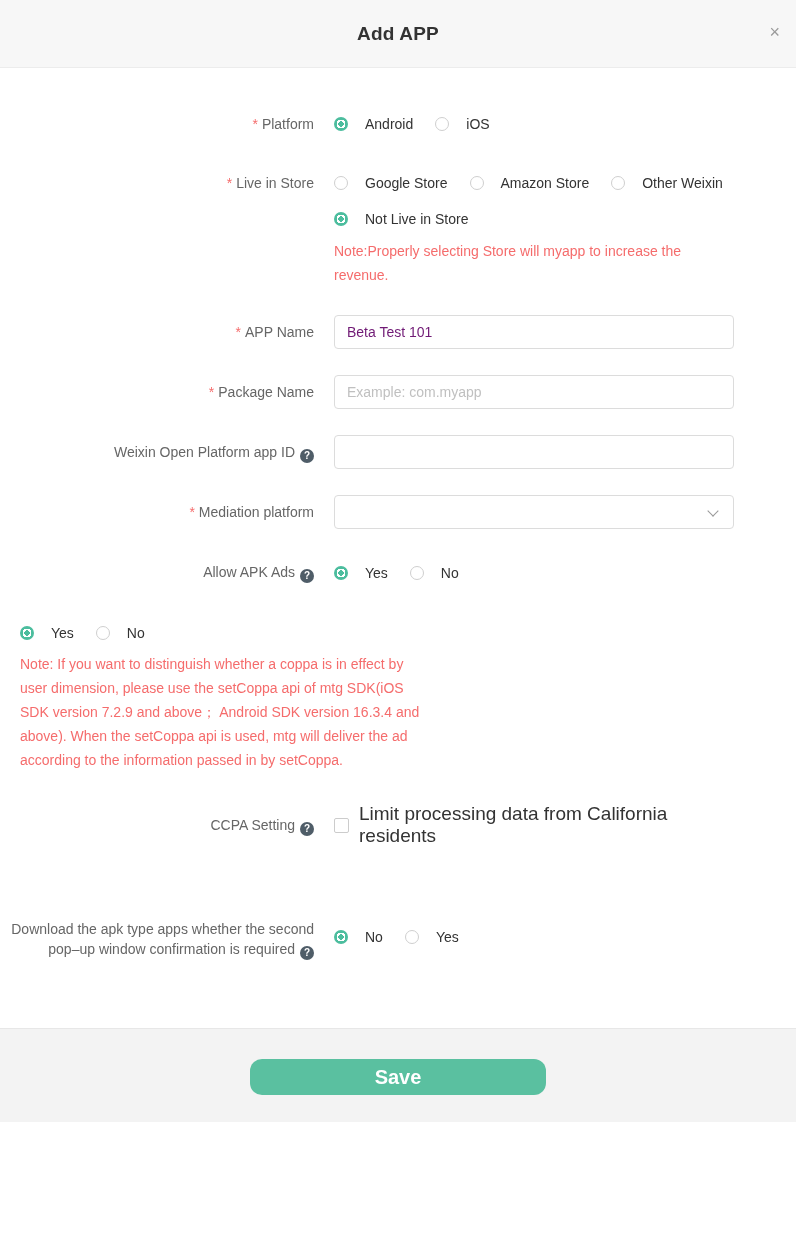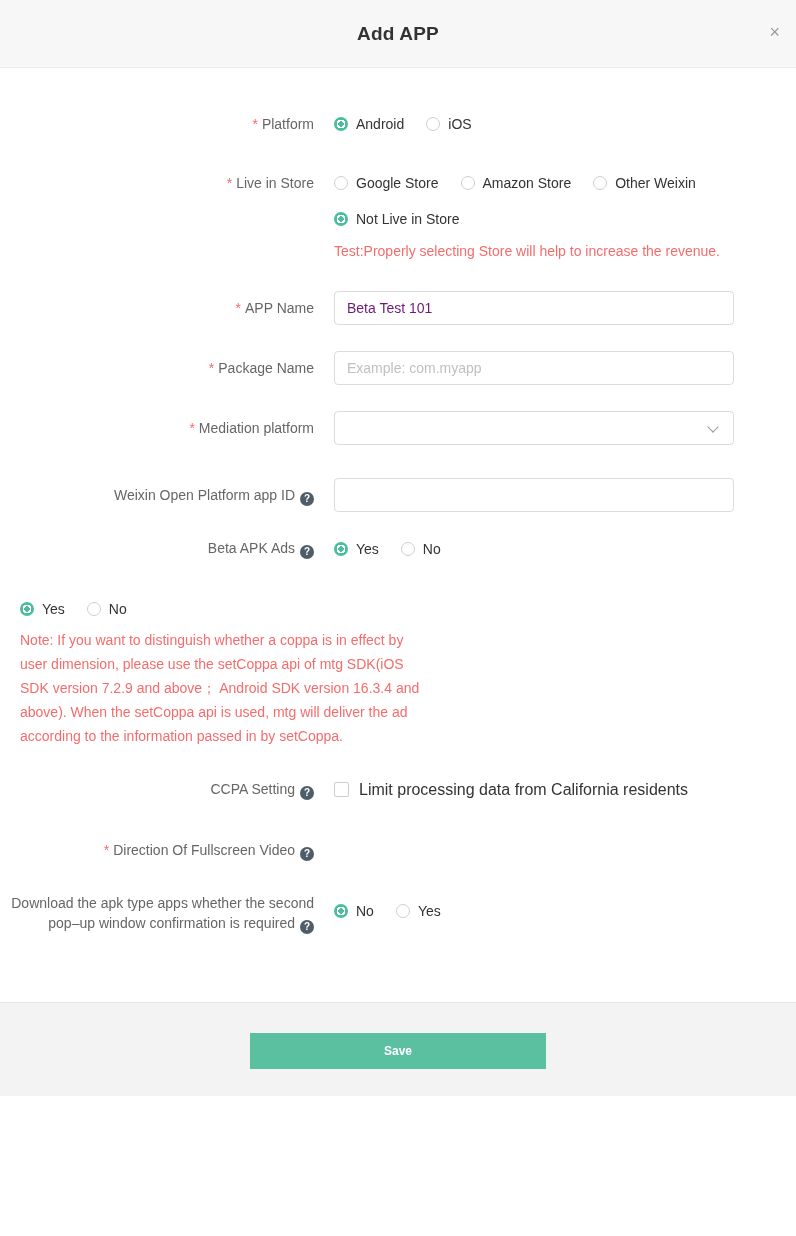--- a/index.html
+++ b/index.html
@@ -32,21 +32,21 @@
   .req { color:#f56c6c; margin-right:4px; }
   .help {
     display:inline-block; width:14px; height:14px; border-radius:50%;
     background:#4f5d68; color:#fff; font-size:10px; line-height:14px; text-align:center;
     margin-left:5px; vertical-align:-2px; cursor:pointer; font-weight:700;
   }
   .content { width:400px; flex:0 0 400px; margin-left:20px; font-size:14px; }
 
   
   .radio-row { display:flex; align-items:center; }
-  .radio-item { display:flex; align-items:center; margin-right:22px; cursor:pointer; }
+  .radio-item { display:flex; align-items:center; margin-right:22px; cursor:pointer;gap:9px; }
   .radio-item:last-child { margin-right:0; }
   .radio {
     width:14px; height:14px; border-radius:50%; border:1px solid #cfcfcf;
     background:#fff; flex:0 0 14px;
   }
   .radio.checked {
     border:none;
     background:radial-gradient(circle, #4cbd9e 0 2.6px, #ffffff 2.6px 4.5px, #4cbd9e 4.5px 7.2px);
   }
   .radio-label { margin-left:8px; color:#333; font-size:14px; line-height:20px; }
@@ -64,21 +64,21 @@
     border-right:1.4px solid #999; border-bottom:1.4px solid #999;
     transform:rotate(45deg);
   }
 
   
   .checkbox-item { display:flex; align-items:center; cursor:pointer; }
   .checkbox {
     width:15px; height:15px; border:1px solid #ccc; border-radius:2px; background:#fff;
     flex:0 0 15px;
   }
-  .checkbox-label { margin-left:10px; color:#333; font-size:16px; }
+  .checkbox-label { margin-left:10px; color:#333; font-size:19px; }
 
   
   .note { color:#f56c6c; font-size:14px; line-height:24px; margin-top:10px; }
 
   
   .mb-platform { margin-bottom:39px; }
   .mb-store    { margin-bottom:28px; }
   .mb-input    { margin-bottom:26px; }
   .mb-select   { margin-bottom:33px; }
   .mb-apk      { margin-bottom:40px; }
@@ -87,22 +87,22 @@
   .mb-dir      { margin-bottom:32px; }
   .mb-down     { margin-bottom:68px; }
   .row2 { margin-top:16px; }
 
   
   .dlg-footer {
     flex:0 0 94px; height:94px; background:#f3f3f3; border-top:1px solid #e7e7e7;
     display:flex; justify-content:center; align-items:flex-start; padding-top:30px;
   }
   .save-btn {
-    width:296px; height:36px; border:none; border-radius:0; background:#5ac0a0;
-    color:#fff; font-size:12px; font-weight:600; cursor:pointer;
+    width:296px; height:36px; border:none; border-radius:12px; background:#5ac0a0;
+    color:#fff; font-size:20px; font-weight:600; cursor:pointer;
     font-family:"Liberation Sans","DejaVu Sans",sans-serif;
   }
 </style>
 </head>
 <body>
 
 <div class="dialog">
 
   <div class="dlg-header">
     <div class="dlg-title">Add APP</div>
@@ -147,66 +147,66 @@
               <span class="radio"></span>
               <span class="radio-label">Other Weixin</span>
             </label>
           </div>
         <div class="radio-row row2">
             <label class="radio-item">
               <span class="radio checked"></span>
               <span class="radio-label">Not Live in Store</span>
             </label>
           </div>
-        <p class="note">Test:Properly selecting Store will help to increase the revenue.</p>
+        <p class="note">Note:Properly selecting Store will myapp to increase the revenue.</p>
       </div>
     </div>
 
     <div class="row mb-input">
       <div class="label">
         <span class="req">*</span><span>APP Name</span>
       </div>
       <div class="content">
         <input type="text" class="text-input" value="Beta Test 101" style="">
       </div>
     </div>
 
     <div class="row mb-input">
       <div class="label">
         <span class="req">*</span><span>Package Name</span>
       </div>
       <div class="content">
         <input type="text" class="text-input" placeholder="Example: com.myapp" style="">
+      </div>
+    </div>
+
+    <div class="row mb-input">
+      <div class="label">
+        <span>Weixin Open Platform app ID</span><span class="help">?</span>
+      </div>
+      <div class="content">
+        <input type="text" class="text-input" value="" style="">
       </div>
     </div>
 
     <div class="row mb-select">
       <div class="label">
         <span class="req">*</span><span>Mediation platform</span>
       </div>
       <div class="content">
         <div class="select">
           <span></span>
           <span class="chevron"></span>
         </div>
       </div>
     </div>
 
-    <div class="row mb-input">
-      <div class="label">
-        <span>Weixin Open Platform app ID</span><span class="help">?</span>
-      </div>
-      <div class="content">
-        <input type="text" class="text-input" value="" style="">
-      </div>
-    </div>
-
     <div class="row mb-apk">
       <div class="label">
-        <span>Beta APK Ads</span><span class="help">?</span>
+        <span>Allow APK Ads</span><span class="help">?</span>
       </div>
       <div class="content">
         <div class="radio-row">
             <label class="radio-item">
               <span class="radio checked"></span>
               <span class="radio-label">Yes</span>
             </label>
             <label class="radio-item">
               <span class="radio"></span>
               <span class="radio-label">No</span>
@@ -237,23 +237,20 @@
       </div>
       <div class="content">
         <label class="checkbox-item">
           <span class="checkbox"></span>
           <span class="checkbox-label">Limit processing data from California residents</span>
         </label>
       </div>
     </div>
 
     <div class="row mb-dir">
-      <div class="label">
-        <span class="req">*</span><span>Direction Of Fullscreen Video</span><span class="help">?</span>
-      </div>
     </div>
 
     <div class="row top mb-down">
       <div class="label">
         <span>Download the apk type apps whether the second pop–up window confirmation is required</span><span class="help">?</span>
       </div>
       <div class="content" style="margin-top:8px">
         <div class="radio-row">
             <label class="radio-item">
               <span class="radio checked"></span>

